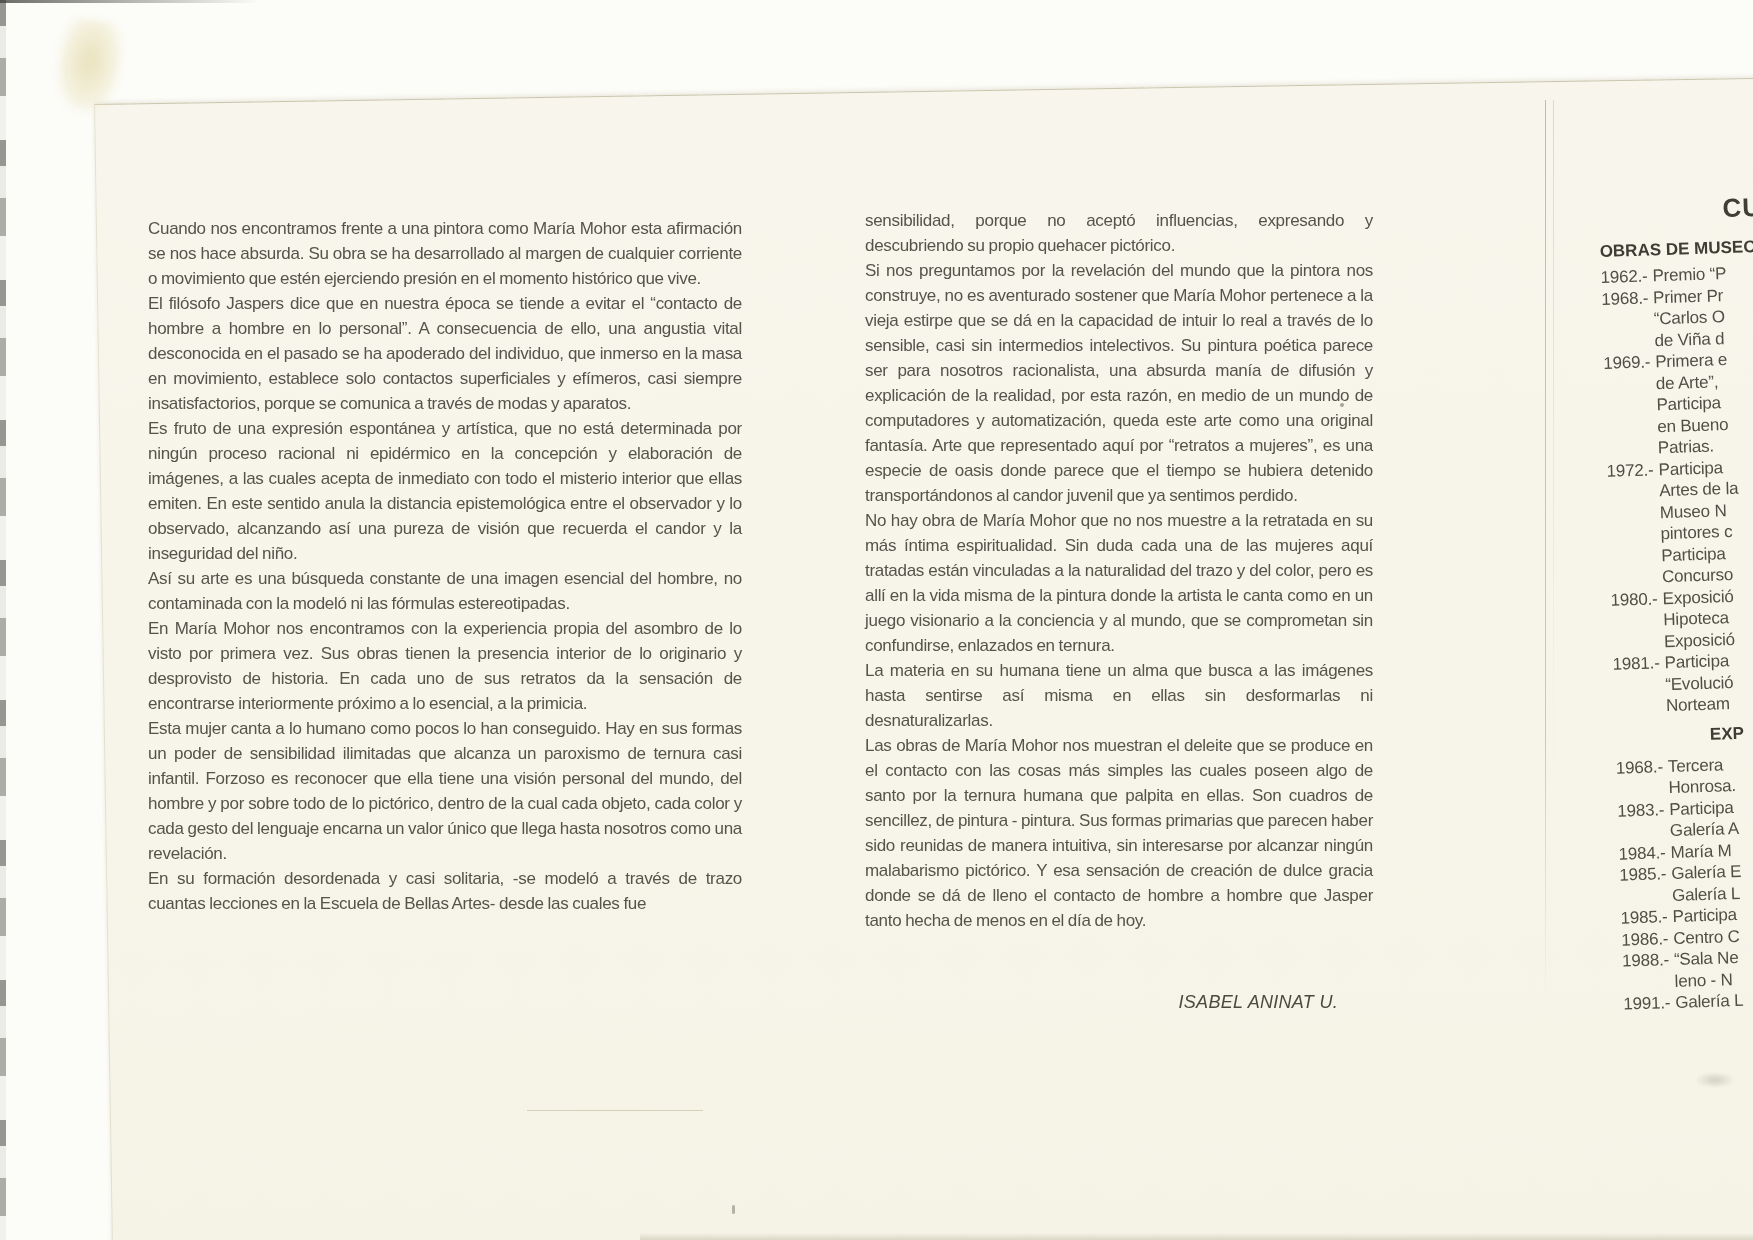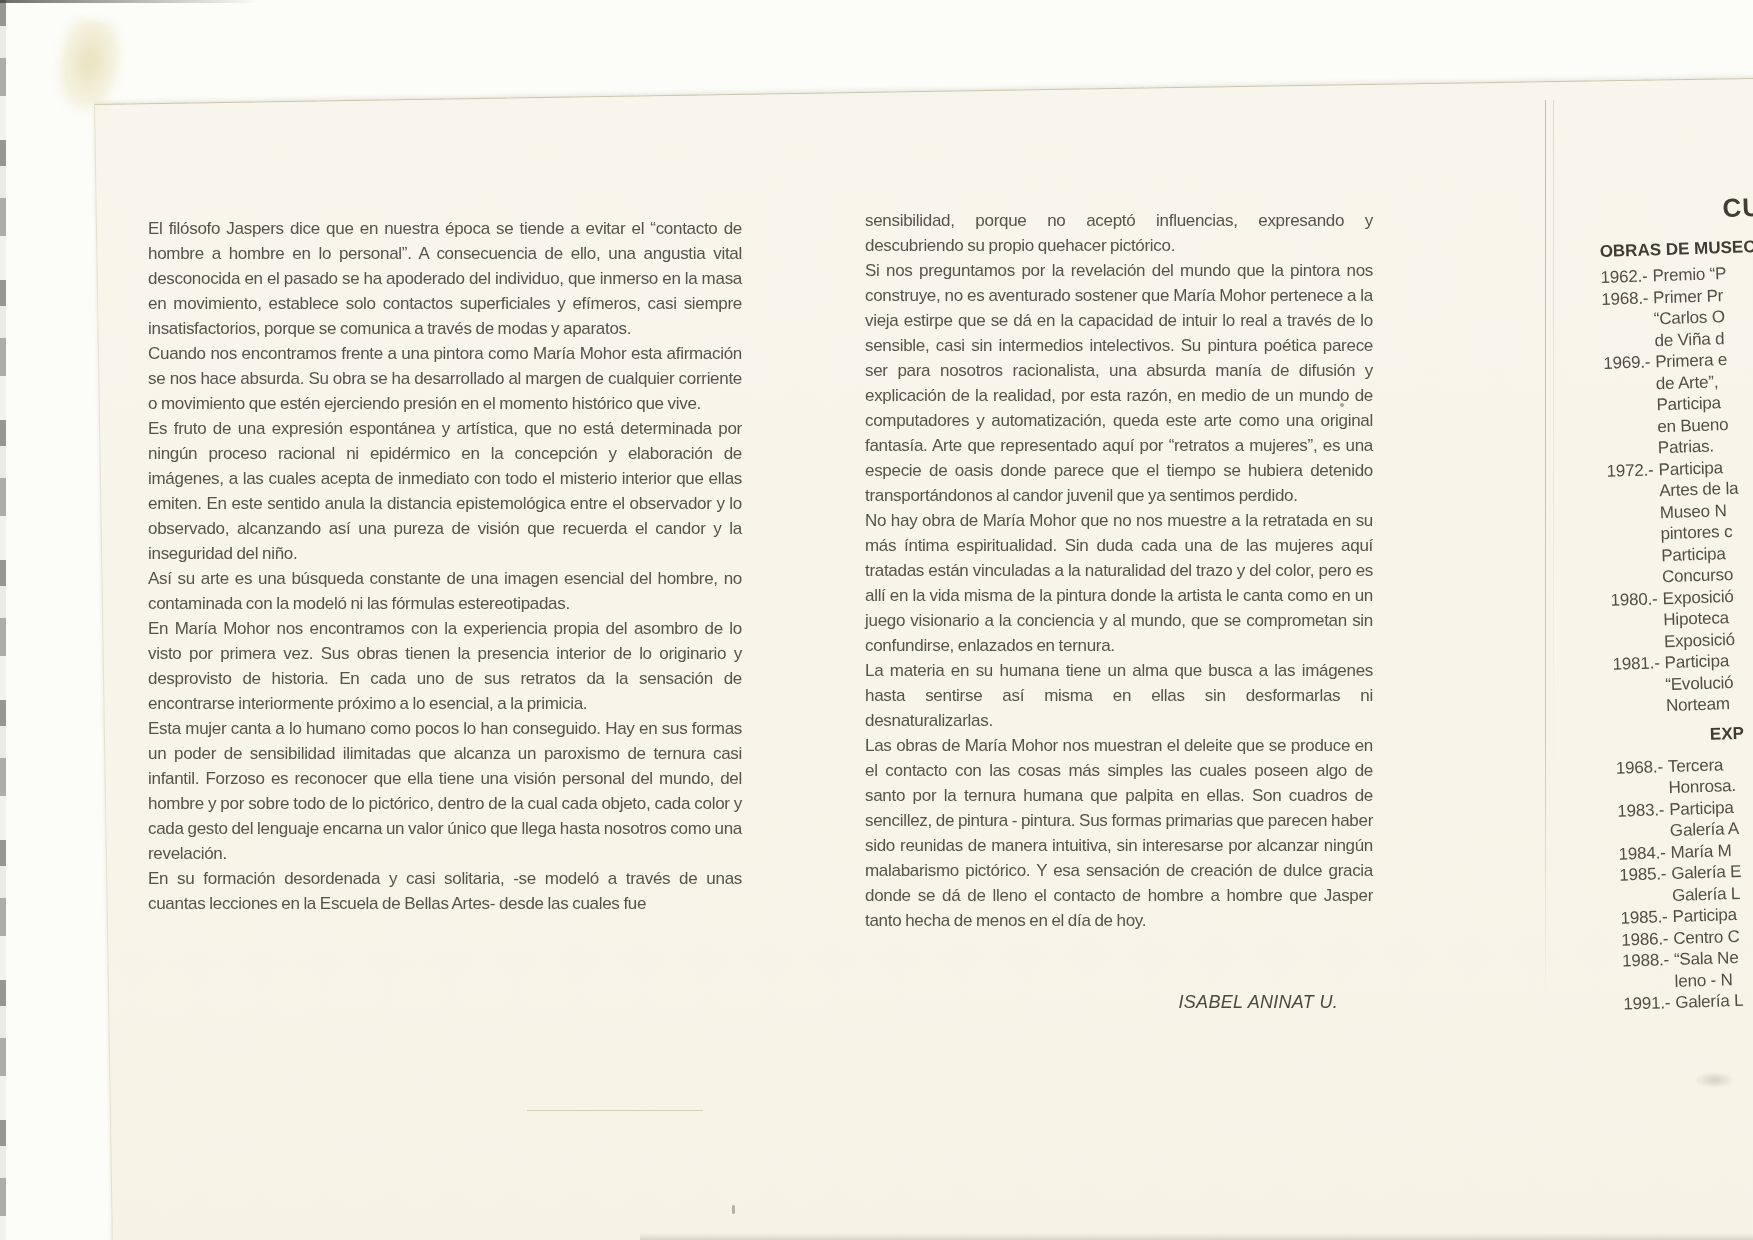--- a/index.html
+++ b/index.html
@@ -114,27 +114,27 @@
 
   <div class="page"></div>
 
   <div class="scan-edge-left"></div>
   <div class="scan-edge-top"></div>
   <div class="stain-topleft"></div>
   <div class="sheet-edge-a"></div>
   <div class="sheet-edge-b"></div>
 
   <div class="essay essay-left">
+      <p>Cuando nos encontramos frente a una pintora como María Mohor esta afirmación se nos hace absurda. Su obra se ha desarrollado al margen de cualquier corriente o movimiento que estén ejerciendo presión en el momento histórico que vive.</p>
       <p>El filósofo Jaspers dice que en nuestra época se tiende a evitar el “contacto de hombre a hombre en lo personal”. A consecuencia de ello, una angustia vital desconocida en el pasado se ha apoderado del individuo, que inmerso en la masa en movimiento, establece solo contactos superficiales y efímeros, casi siempre insatisfactorios, porque se comunica a través de modas y aparatos.</p>
-      <p>Cuando nos encontramos frente a una pintora como María Mohor esta afirmación se nos hace absurda. Su obra se ha desarrollado al margen de cualquier corriente o movimiento que estén ejerciendo presión en el momento histórico que vive.</p>
       <p>Es fruto de una expresión espontánea y artística, que no está determinada por ningún proceso racional ni epidérmico en la concepción y elaboración de imágenes, a las cuales acepta de inmediato con todo el misterio interior que ellas emiten. En este sentido anula la distancia epistemológica entre el observador y lo observado, alcanzando así una pureza de visión que recuerda el candor y la inseguridad del niño.</p>
       <p>Así su arte es una búsqueda constante de una imagen esencial del hombre, no contaminada con la modeló ni las fórmulas estereotipadas.</p>
       <p>En María Mohor nos encontramos con la experiencia propia del asombro de lo visto por primera vez. Sus obras tienen la presencia interior de lo originario y desprovisto de historia. En cada uno de sus retratos da la sensación de encontrarse interiormente próximo a lo esencial, a la primicia.</p>
       <p>Esta mujer canta a lo humano como pocos lo han conseguido. Hay en sus formas un poder de sensibilidad ilimitadas que alcanza un paroxismo de ternura casi infantil. Forzoso es reconocer que ella tiene una visión personal del mundo, del hombre y por sobre todo de lo pictórico, dentro de la cual cada objeto, cada color y cada gesto del lenguaje encarna un valor único que llega hasta nosotros como una revelación.</p>
-      <p>En su formación desordenada y casi solitaria, -se modeló a través de unas cuantas lecciones en la Escuela de Bellas Artes- desde las cuales fue</p>
+      <p>En su formación desordenada y casi solitaria, -se modeló a través de trazo cuantas lecciones en la Escuela de Bellas Artes- desde las cuales fue</p>
     </div>
 
   <div class="essay essay-right">
       <p>sensibilidad, porque no aceptó influencias, expresando y descubriendo su propio quehacer pictórico.</p>
       <p>Si nos preguntamos por la revelación del mundo que la pintora nos construye, no es aventurado sostener que María Mohor pertenece a la vieja estirpe que se dá en la capacidad de intuir lo real a través de lo sensible, casi sin intermedios intelectivos. Su pintura poética parece ser para nosotros racionalista, una absurda manía de difusión y explicación de la realidad, por esta razón, en medio de un mundo de computadores y automatización, queda este arte como una original fantasía. Arte que representado aquí por “retratos a mujeres”, es una especie de oasis donde parece que el tiempo se hubiera detenido transportándonos al candor juvenil que ya sentimos perdido.</p>
       <p>No hay obra de María Mohor que no nos muestre a la retratada en su más íntima espiritualidad. Sin duda cada una de las mujeres aquí tratadas están vinculadas a la naturalidad del trazo y del color, pero es allí en la vida misma de la pintura donde la artista le canta como en un juego visionario a la conciencia y al mundo, que se comprometan sin confundirse, enlazados en ternura.</p>
       <p>La materia en su humana tiene un alma que busca a las imágenes hasta sentirse así misma en ellas sin desformarlas ni desnaturalizarlas.</p>
       <p>Las obras de María Mohor nos muestran el deleite que se produce en el contacto con las cosas más simples las cuales poseen algo de santo por la ternura humana que palpita en ellas. Son cuadros de sencillez, de pintura - pintura. Sus formas primarias que parecen haber sido reunidas de manera intuitiva, sin interesarse por alcanzar ningún malabarismo pictórico. Y esa sensación de creación de dulce gracia donde se dá de lleno el contacto de hombre a hombre que Jasper tanto hecha de menos en el día de hoy.</p>
     </div>
 

